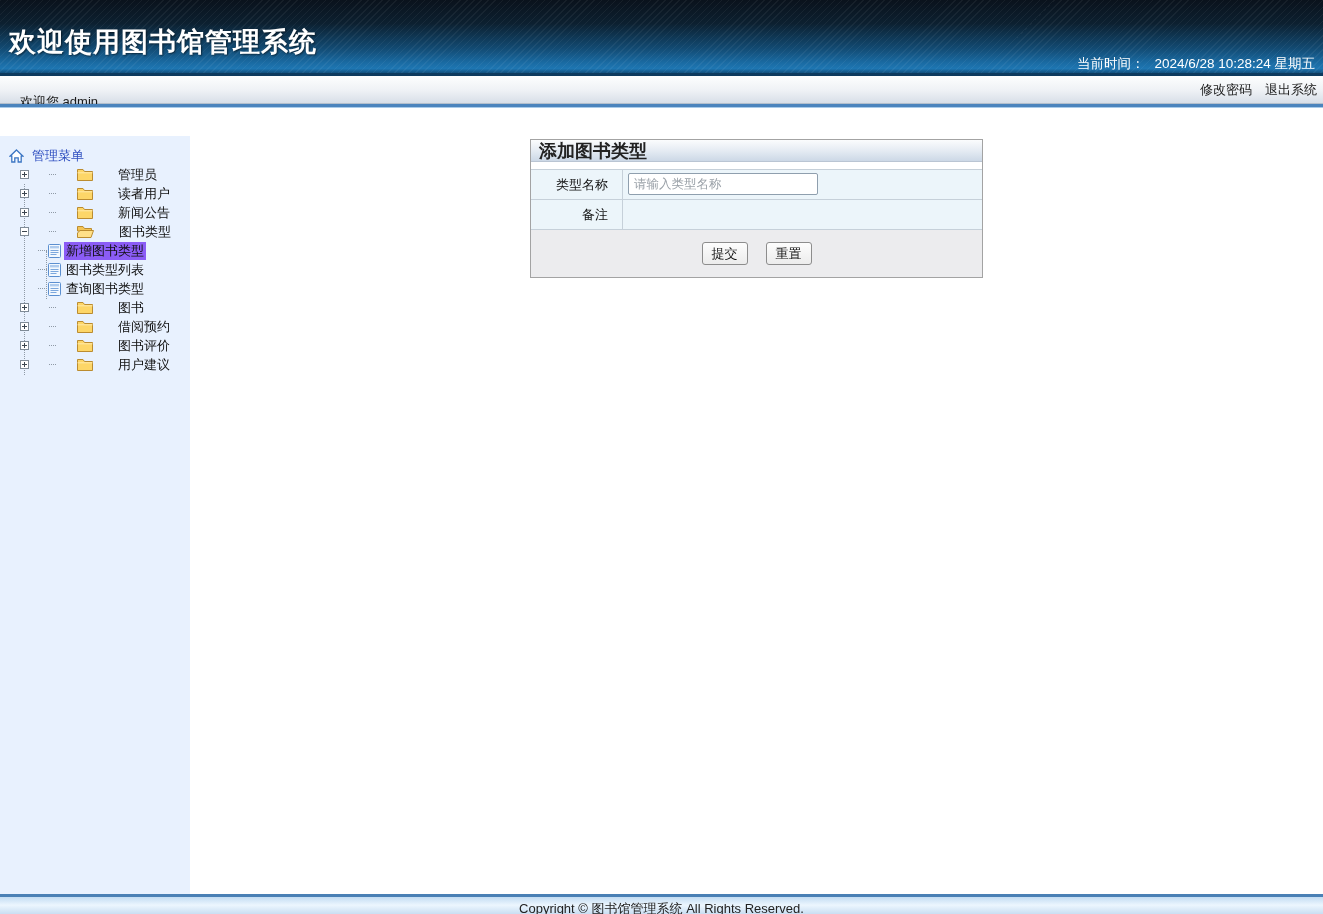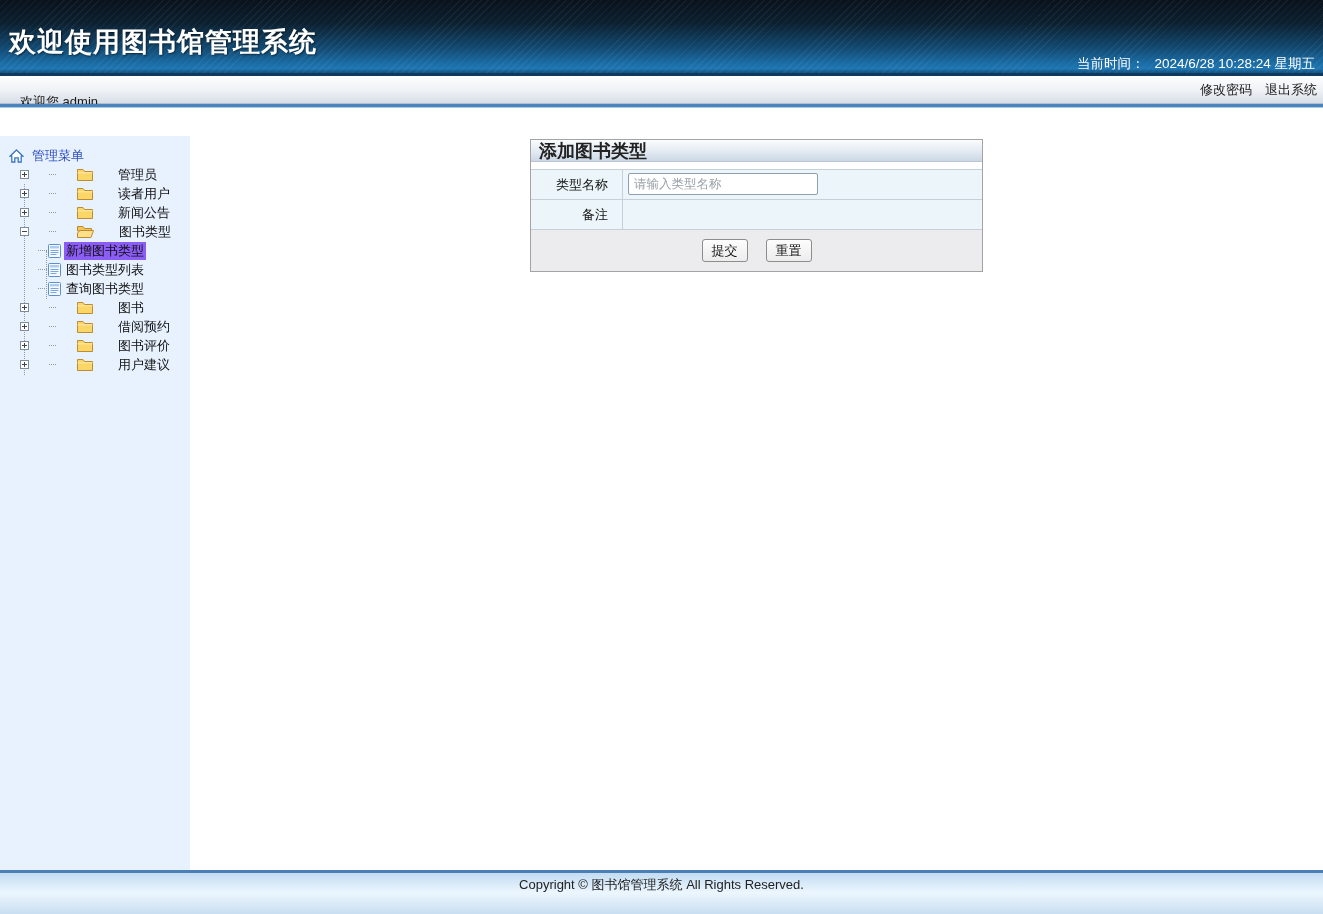--- a/index.html
+++ b/index.html
@@ -82,34 +82,34 @@
     border-right:1px solid #c6d0d9;
   }
   .cell-field { flex:1; padding:3px 0 0 5px; }
   .cell-field input {
     width:190px; height:22px; border:1px solid #8f9fae; border-radius:2px;
     padding:0 5px; font-size:12.5px; color:#333; background:#fff;
     font-family:"Liberation Sans","DejaVu Sans",sans-serif; outline:none;
   }
   .cell-field input::placeholder { color:#9aa1a8; }
   .btn-row {
-    height:42px; border-top:1px solid #c6d0d9; background:#ececee;
+    height:48px; border-top:1px solid #c6d0d9; background:#ececee;
     display:flex; align-items:center; justify-content:center; gap:18px;
   }
   .btn {
     min-width:35px; height:23px; padding:0 9px;
     border:1px solid #8d8d8d; border-radius:3px;
     background:linear-gradient(180deg,#fdfdfd,#ececec);
     font-size:13px; color:#111; cursor:pointer;
     font-family:"Liberation Sans","DejaVu Sans",sans-serif;
   }
 
   
   .footer {
-    height:44px; flex:none; border-top:3px solid #4a80b5;
+    height:20px; flex:none; border-top:3px solid #4a80b5;
     background:linear-gradient(180deg,#c3dcf2 0%, #ecf6fe 48%, #c9def2 100%);
     text-align:center; font-size:13px; color:#222; line-height:24px;
   }
 </style>
 </head>
 <body>
 
 <div class="page">
 
   <div class="header">

